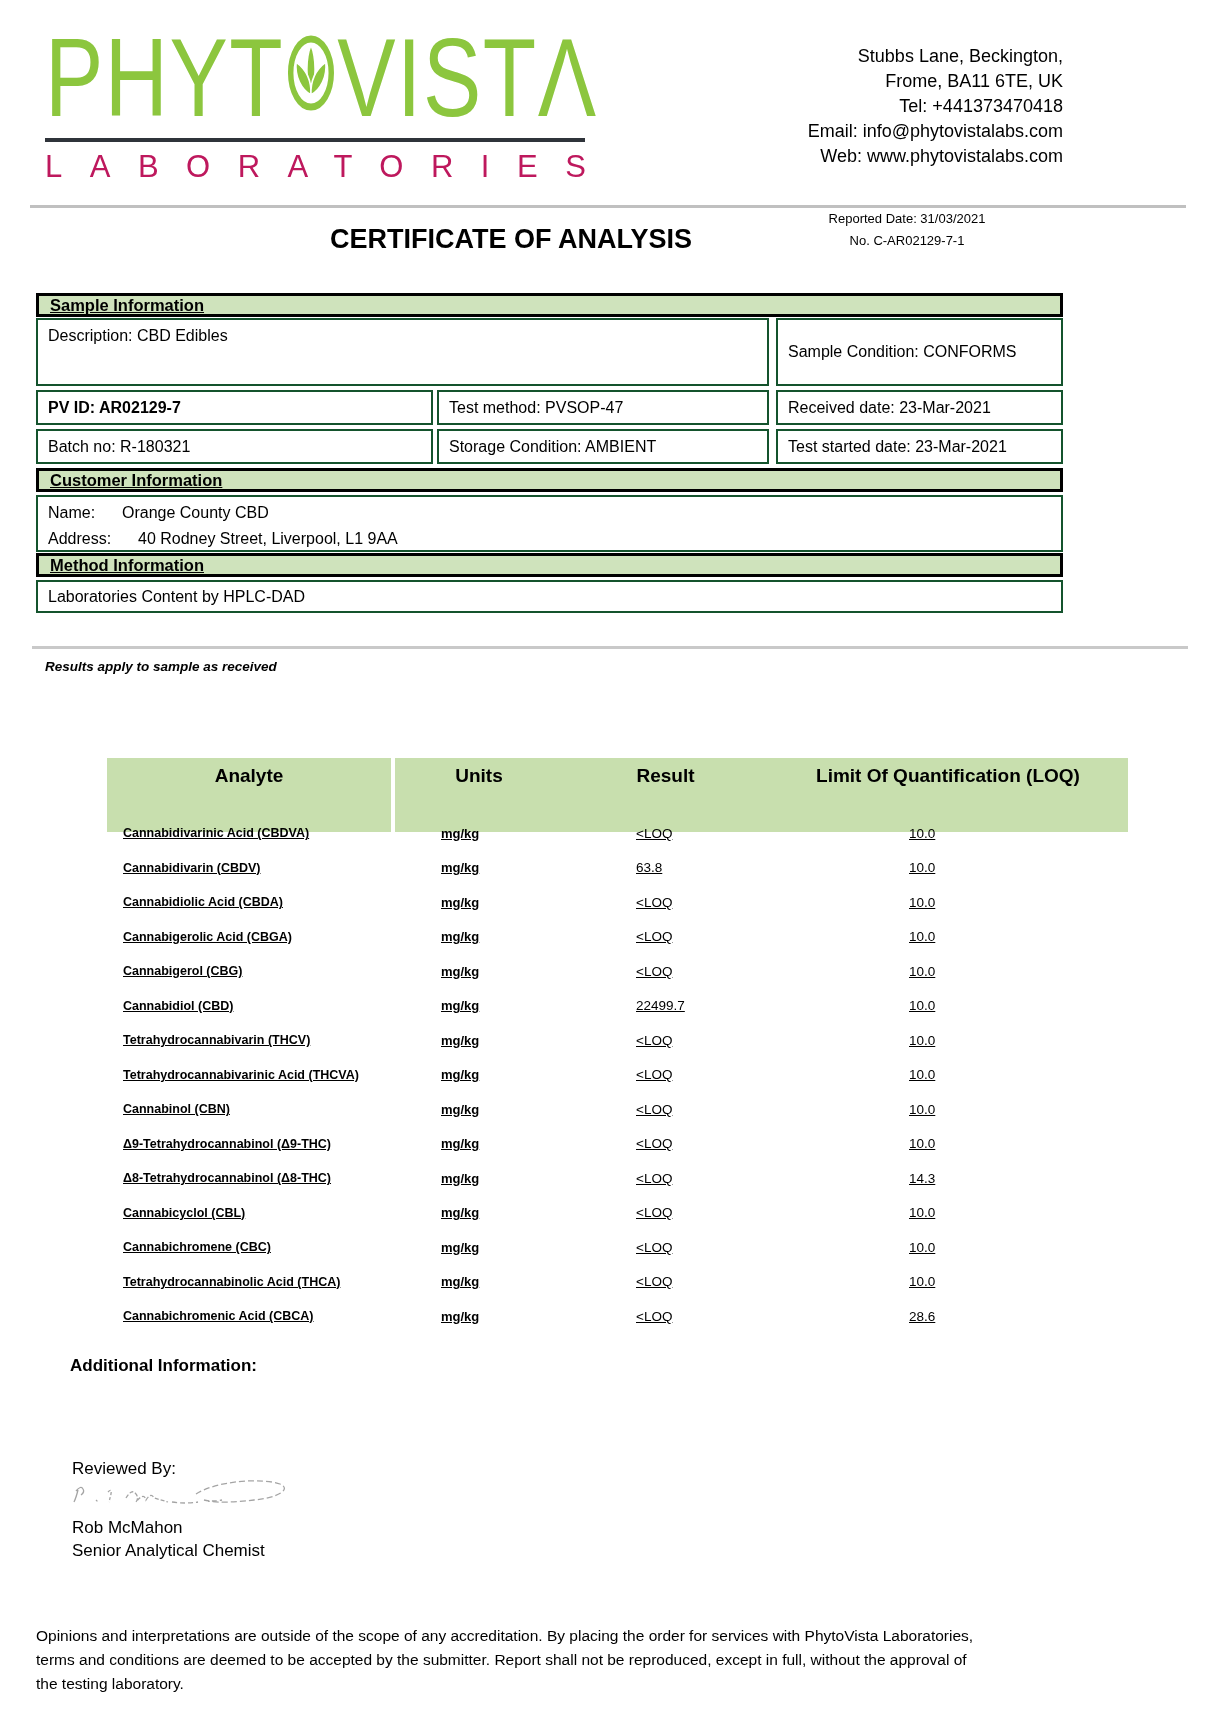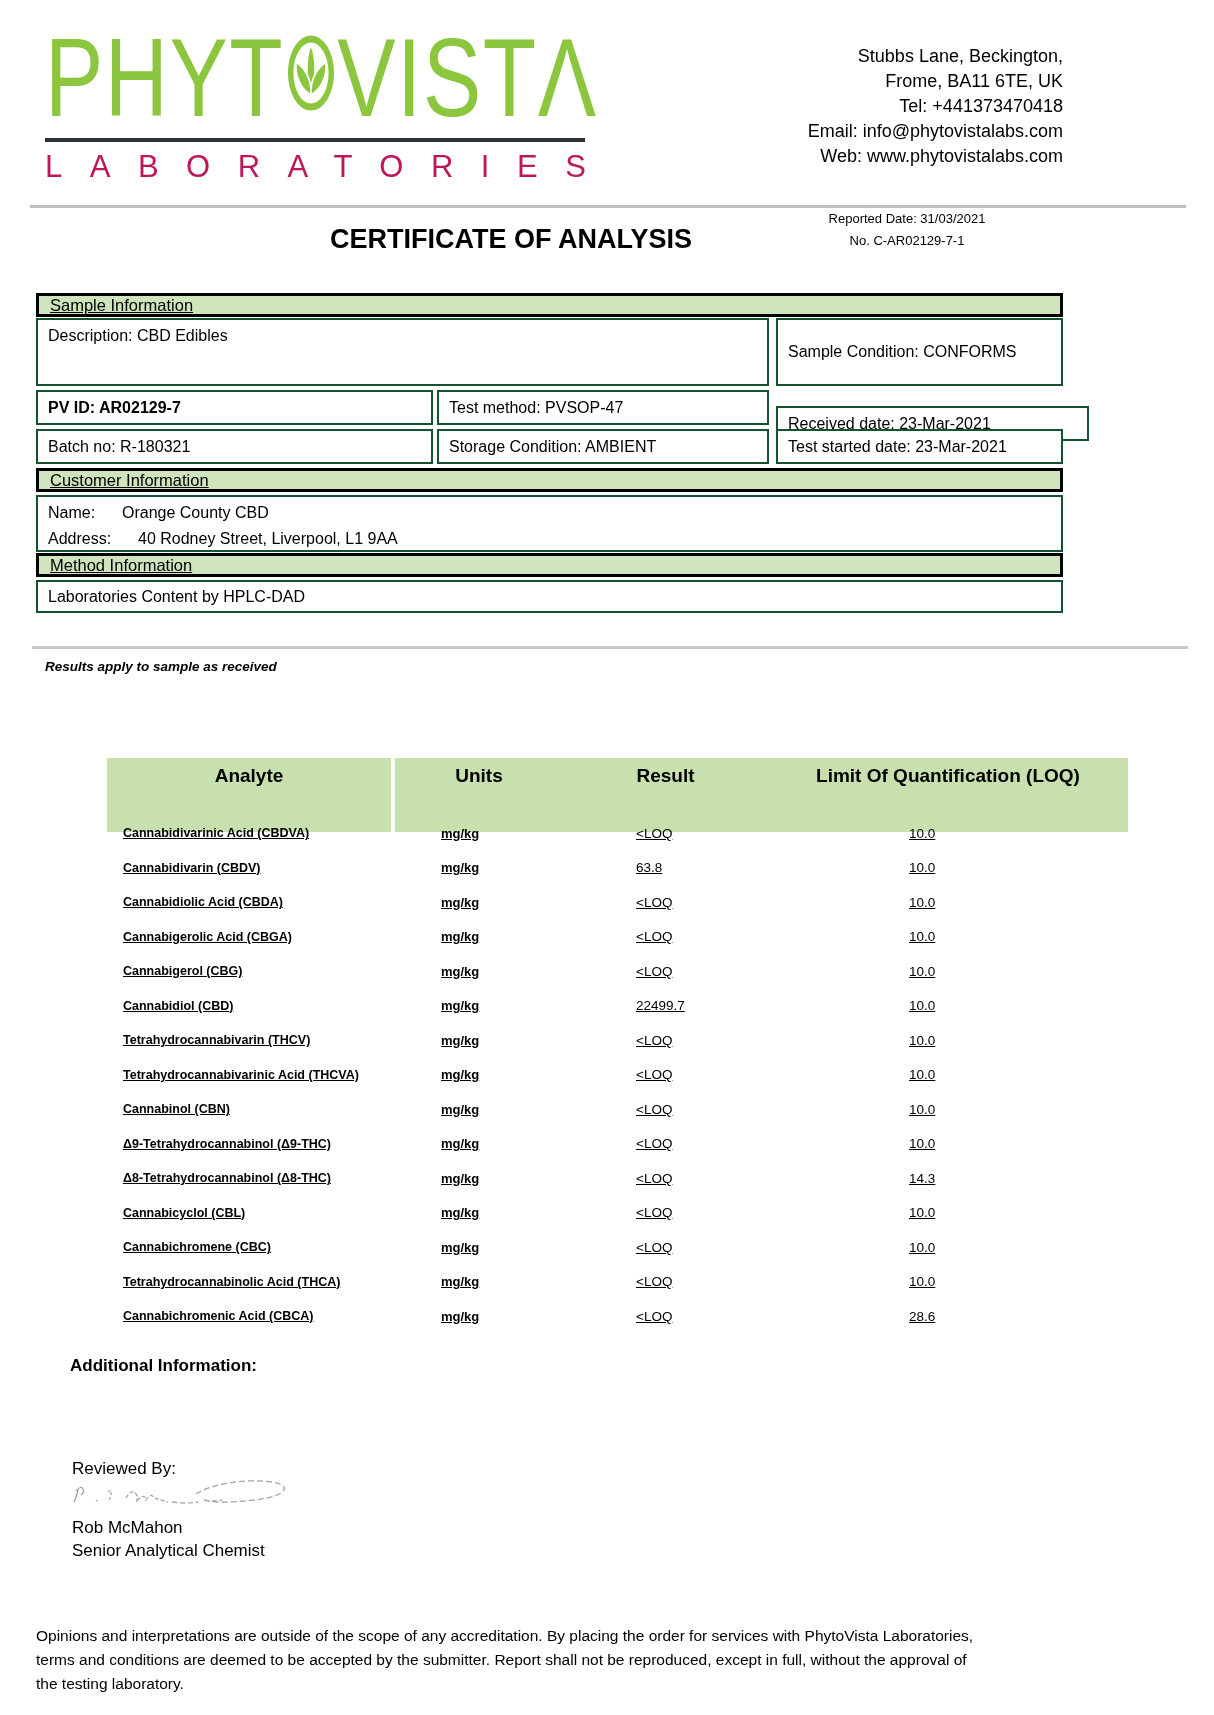--- a/index.html
+++ b/index.html
@@ -24,37 +24,37 @@
   .top-rule { position:absolute; top:205px; left:30px; width:1156px; height:3px; background:#c0c0c0; }
 
   .report-meta { position:absolute; top:211px; left:800px; width:214px; text-align:center; font-size:13px; }
   .report-meta .num { margin-top:7px; }
 
   .doc-title { position:absolute; top:224px; left:330px; margin:0; font-size:27px; font-weight:700; }
 
   
   .secbar {
     position:absolute; left:36px; width:1027px; height:24px; background:#cfe3bc;
-    border:3px solid #000; box-sizing:border-box; font-size:16.5px; font-weight:400;
+    border:3px solid #000; box-sizing:border-box; font-size:16.5px; font-weight:700;
     padding-left:11px; display:flex; align-items:center;
   }
   .secbar span { text-decoration:underline; }
   #bar-sample   { top:293px; }
   #bar-customer { top:468px; }
   #bar-method   { top:553px; }
 
   .cell {
     position:absolute; border:2px solid #14532d; box-sizing:border-box; background:#fff;
     font-size:16px; display:flex; align-items:center; padding-left:10px;
   }
   #cell-desc    { left:36px;  top:318px; width:733px;  height:68px; align-items:flex-start; padding-top:7px; }
   #cell-cond    { left:776px; top:318px; width:287px;  height:68px; }
   #cell-pv      { left:36px;  top:390px; width:397px;  height:35px;font-weight:bold; }
   #cell-test    { left:437px; top:390px; width:332px;  height:35px; }
-  #cell-recv    { left:776px; top:406px; width:313px;  height:35px; }
+  #cell-recv    { left:776px; top:390px; width:287px;  height:35px; }
   #cell-batch   { left:36px;  top:429px; width:397px;  height:35px; }
   #cell-storage { left:437px; top:429px; width:332px;  height:35px; }
   #cell-started { left:776px; top:429px; width:287px;  height:35px; }
 
   #box-customer { left:36px; top:495px; width:1027px; height:57px; display:block; padding:0; }
   .cust-line { position:absolute; left:10px; font-size:16px; }
   #cust-name    { top:7px; }
   #cust-address { top:33px; }
   .cust-label-name    { display:inline-block; width:74px; }
   .cust-label-address { display:inline-block; width:90px; }

